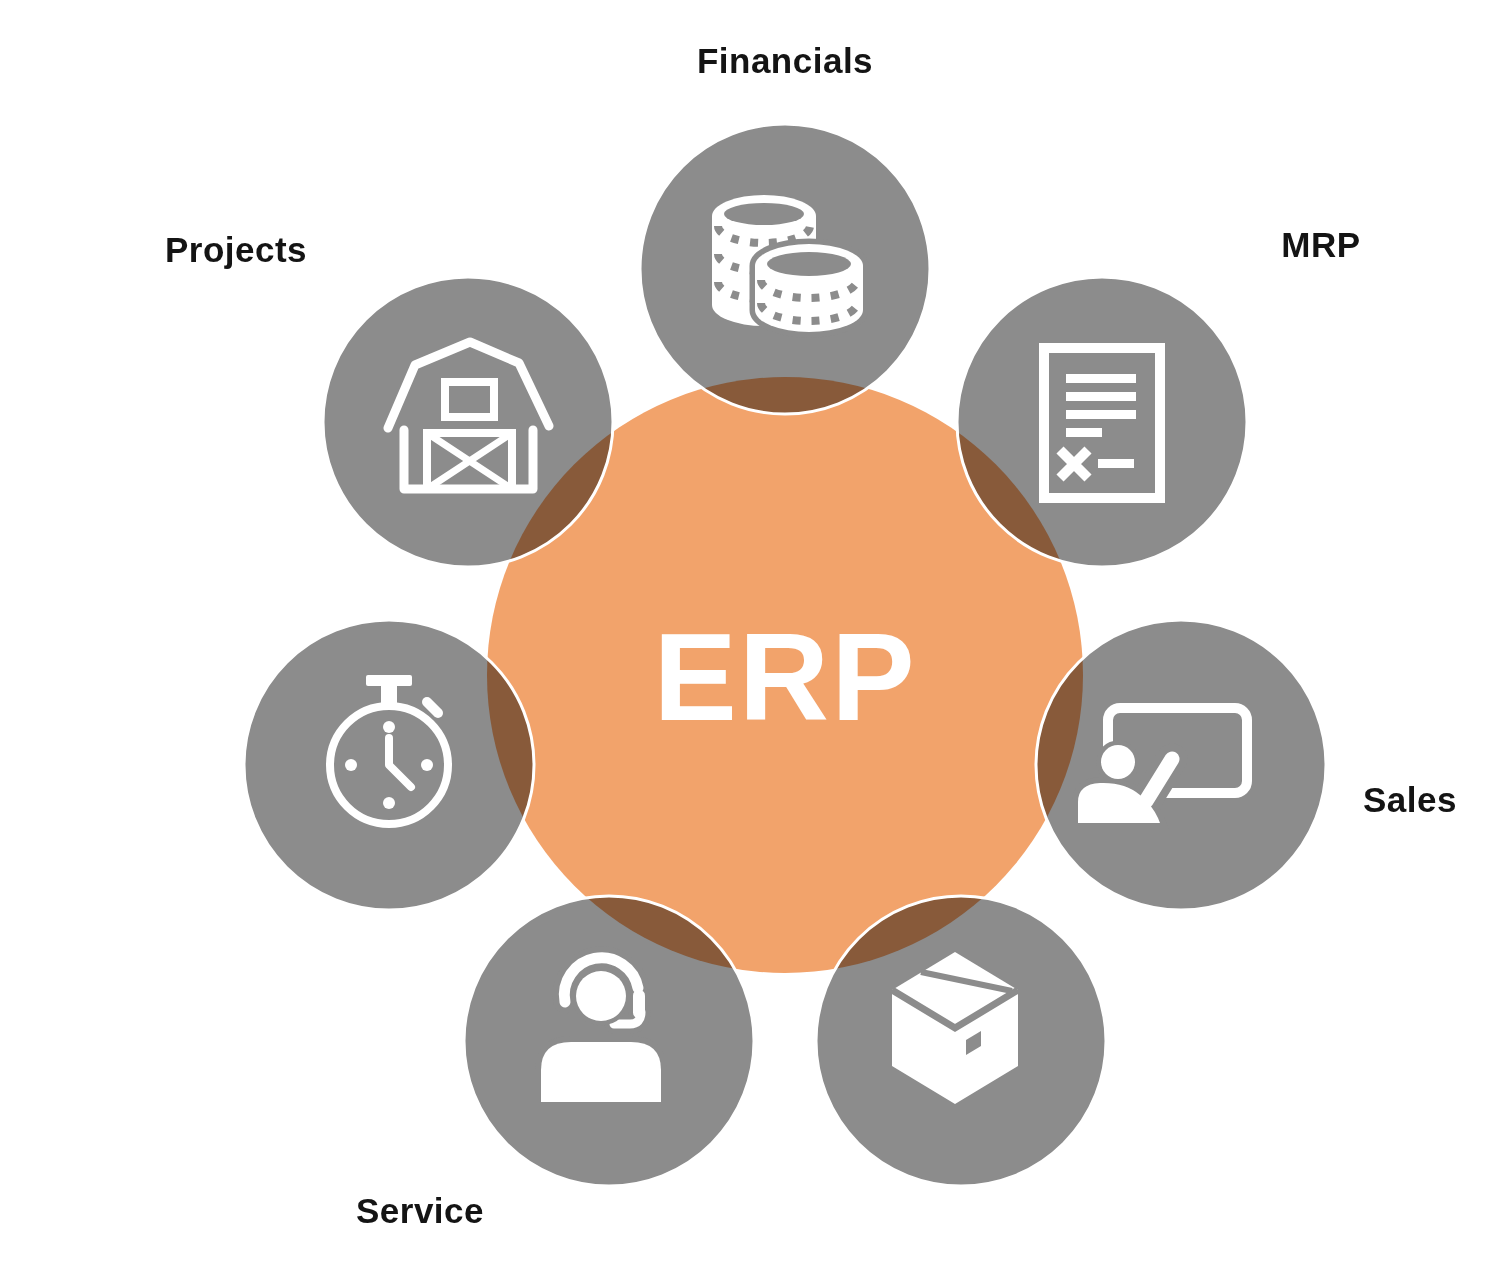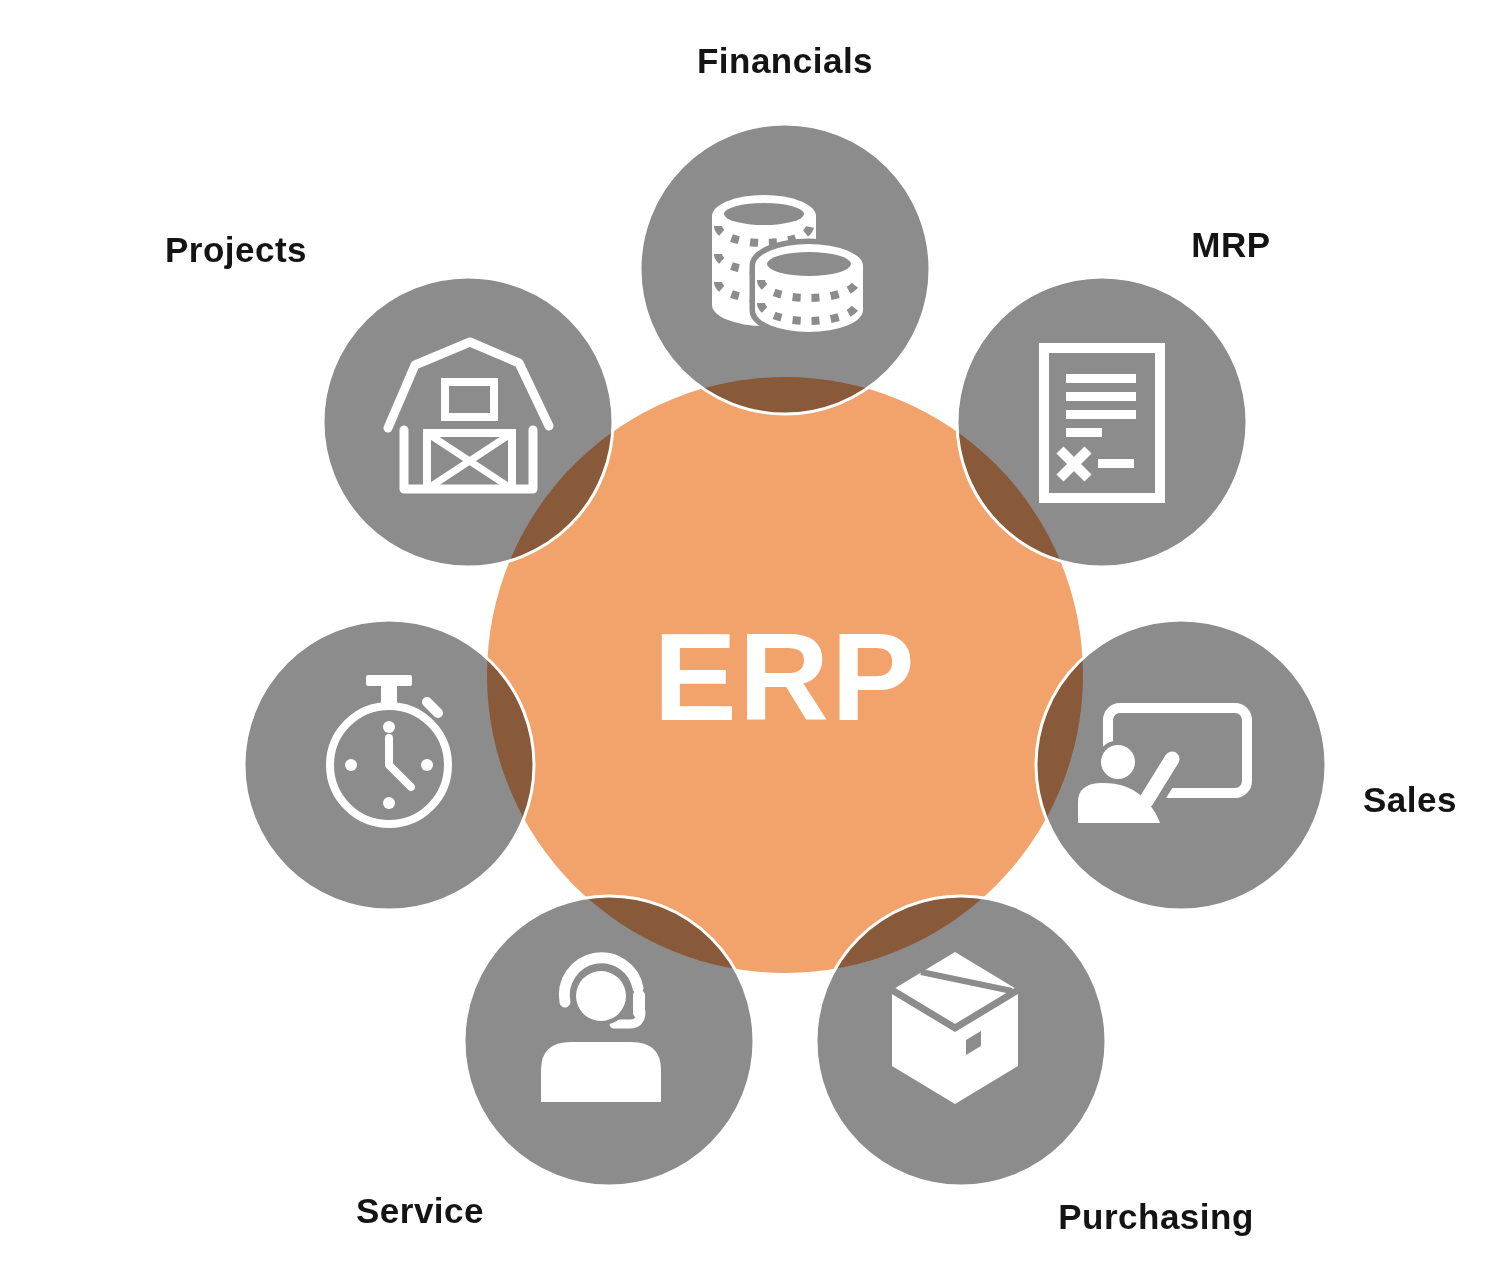--- a/index.html
+++ b/index.html
@@ -135,18 +135,17 @@
         <rect class="wS" stroke-width="8" x="445" y="382" width="49" height="35"></rect>
         <rect class="wS" stroke-width="8" x="427" y="433" width="85" height="56"></rect>
         <path class="wS" stroke-width="7" d="M427,433 L512,489 M512,433 L427,489"></path>
       </g>
     </g>
 
     <text class="erp-text" x="785" y="720" text-anchor="middle" fill="#FFFFFF">ERP</text>
   </svg>
 
   <div class="module-label" style="left:785px;top:61px">Financials</div>
-  <div class="module-label" style="left:1231px;top:245px">MRP</div>
+  <div class="module-label" style="left:1321px;top:245px">MRP</div>
   <div class="module-label" style="left:1410px;top:800px">Sales</div>
-  <div class="module-label" style="left:1156px;top:1217px">Purchasing</div>
   <div class="module-label" style="left:420px;top:1211px">Service</div>
   <div class="module-label" style="left:236px;top:250px">Projects</div>
 </div>
 
 </body></html>

